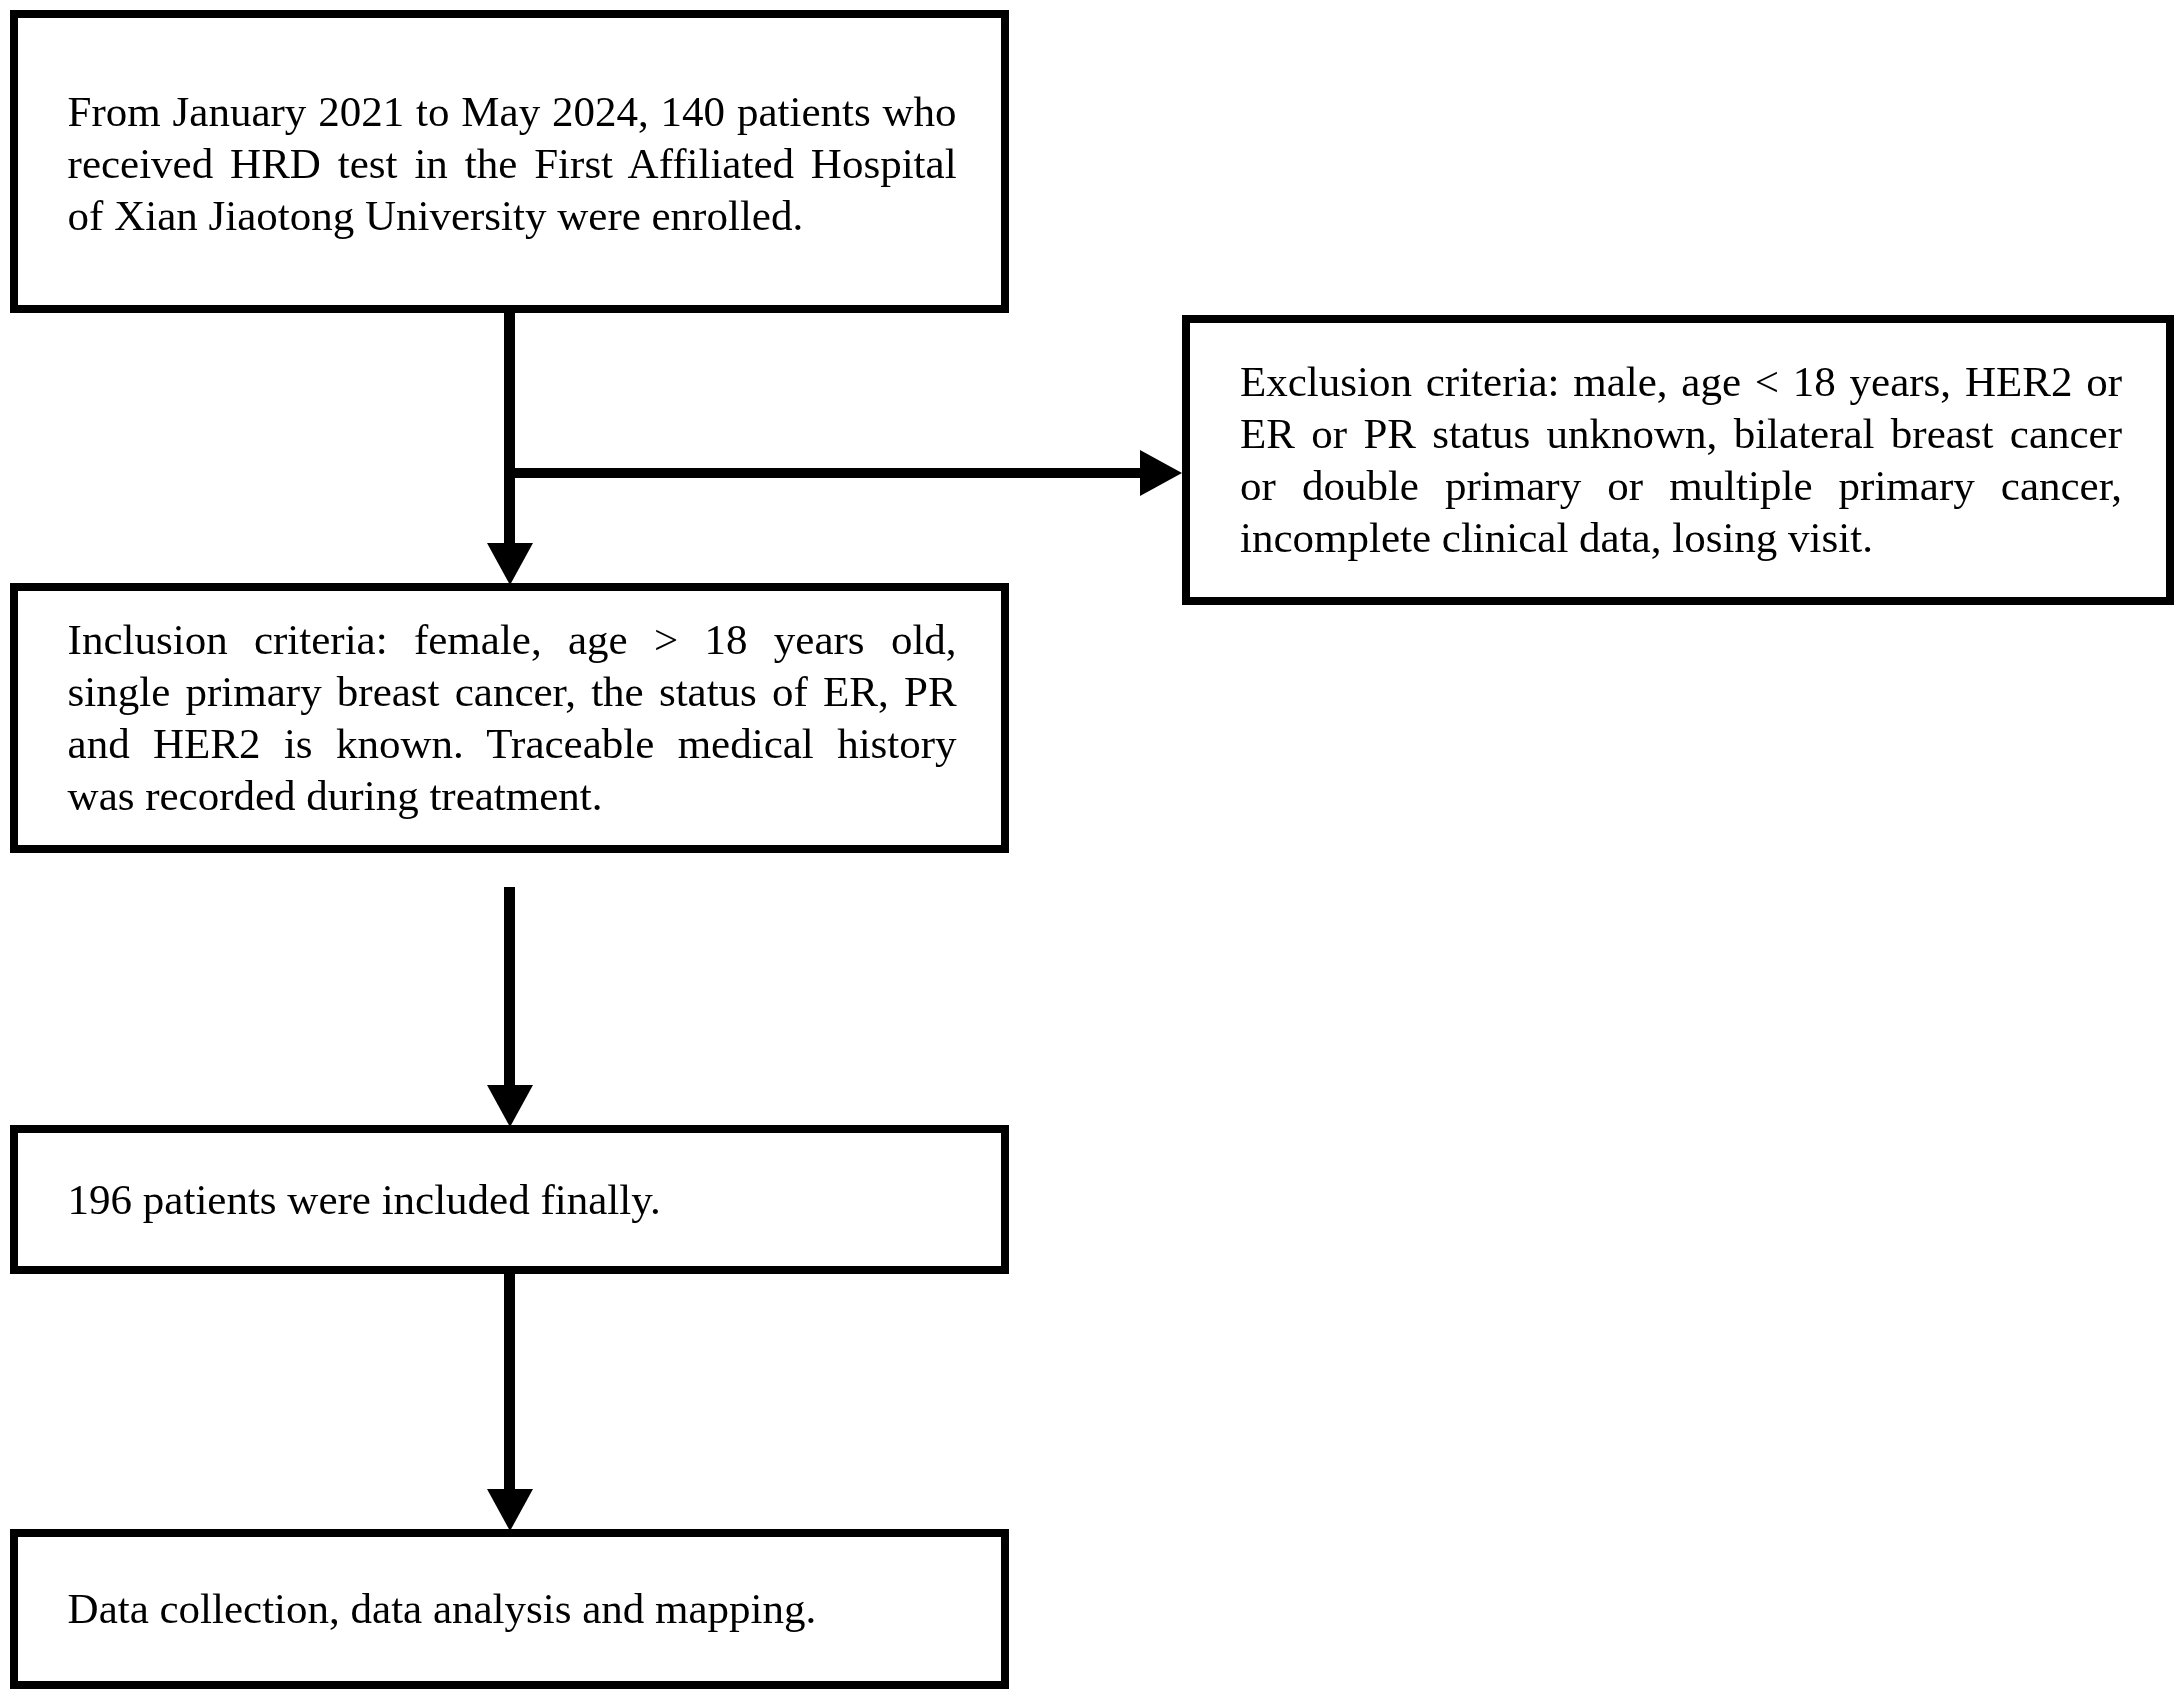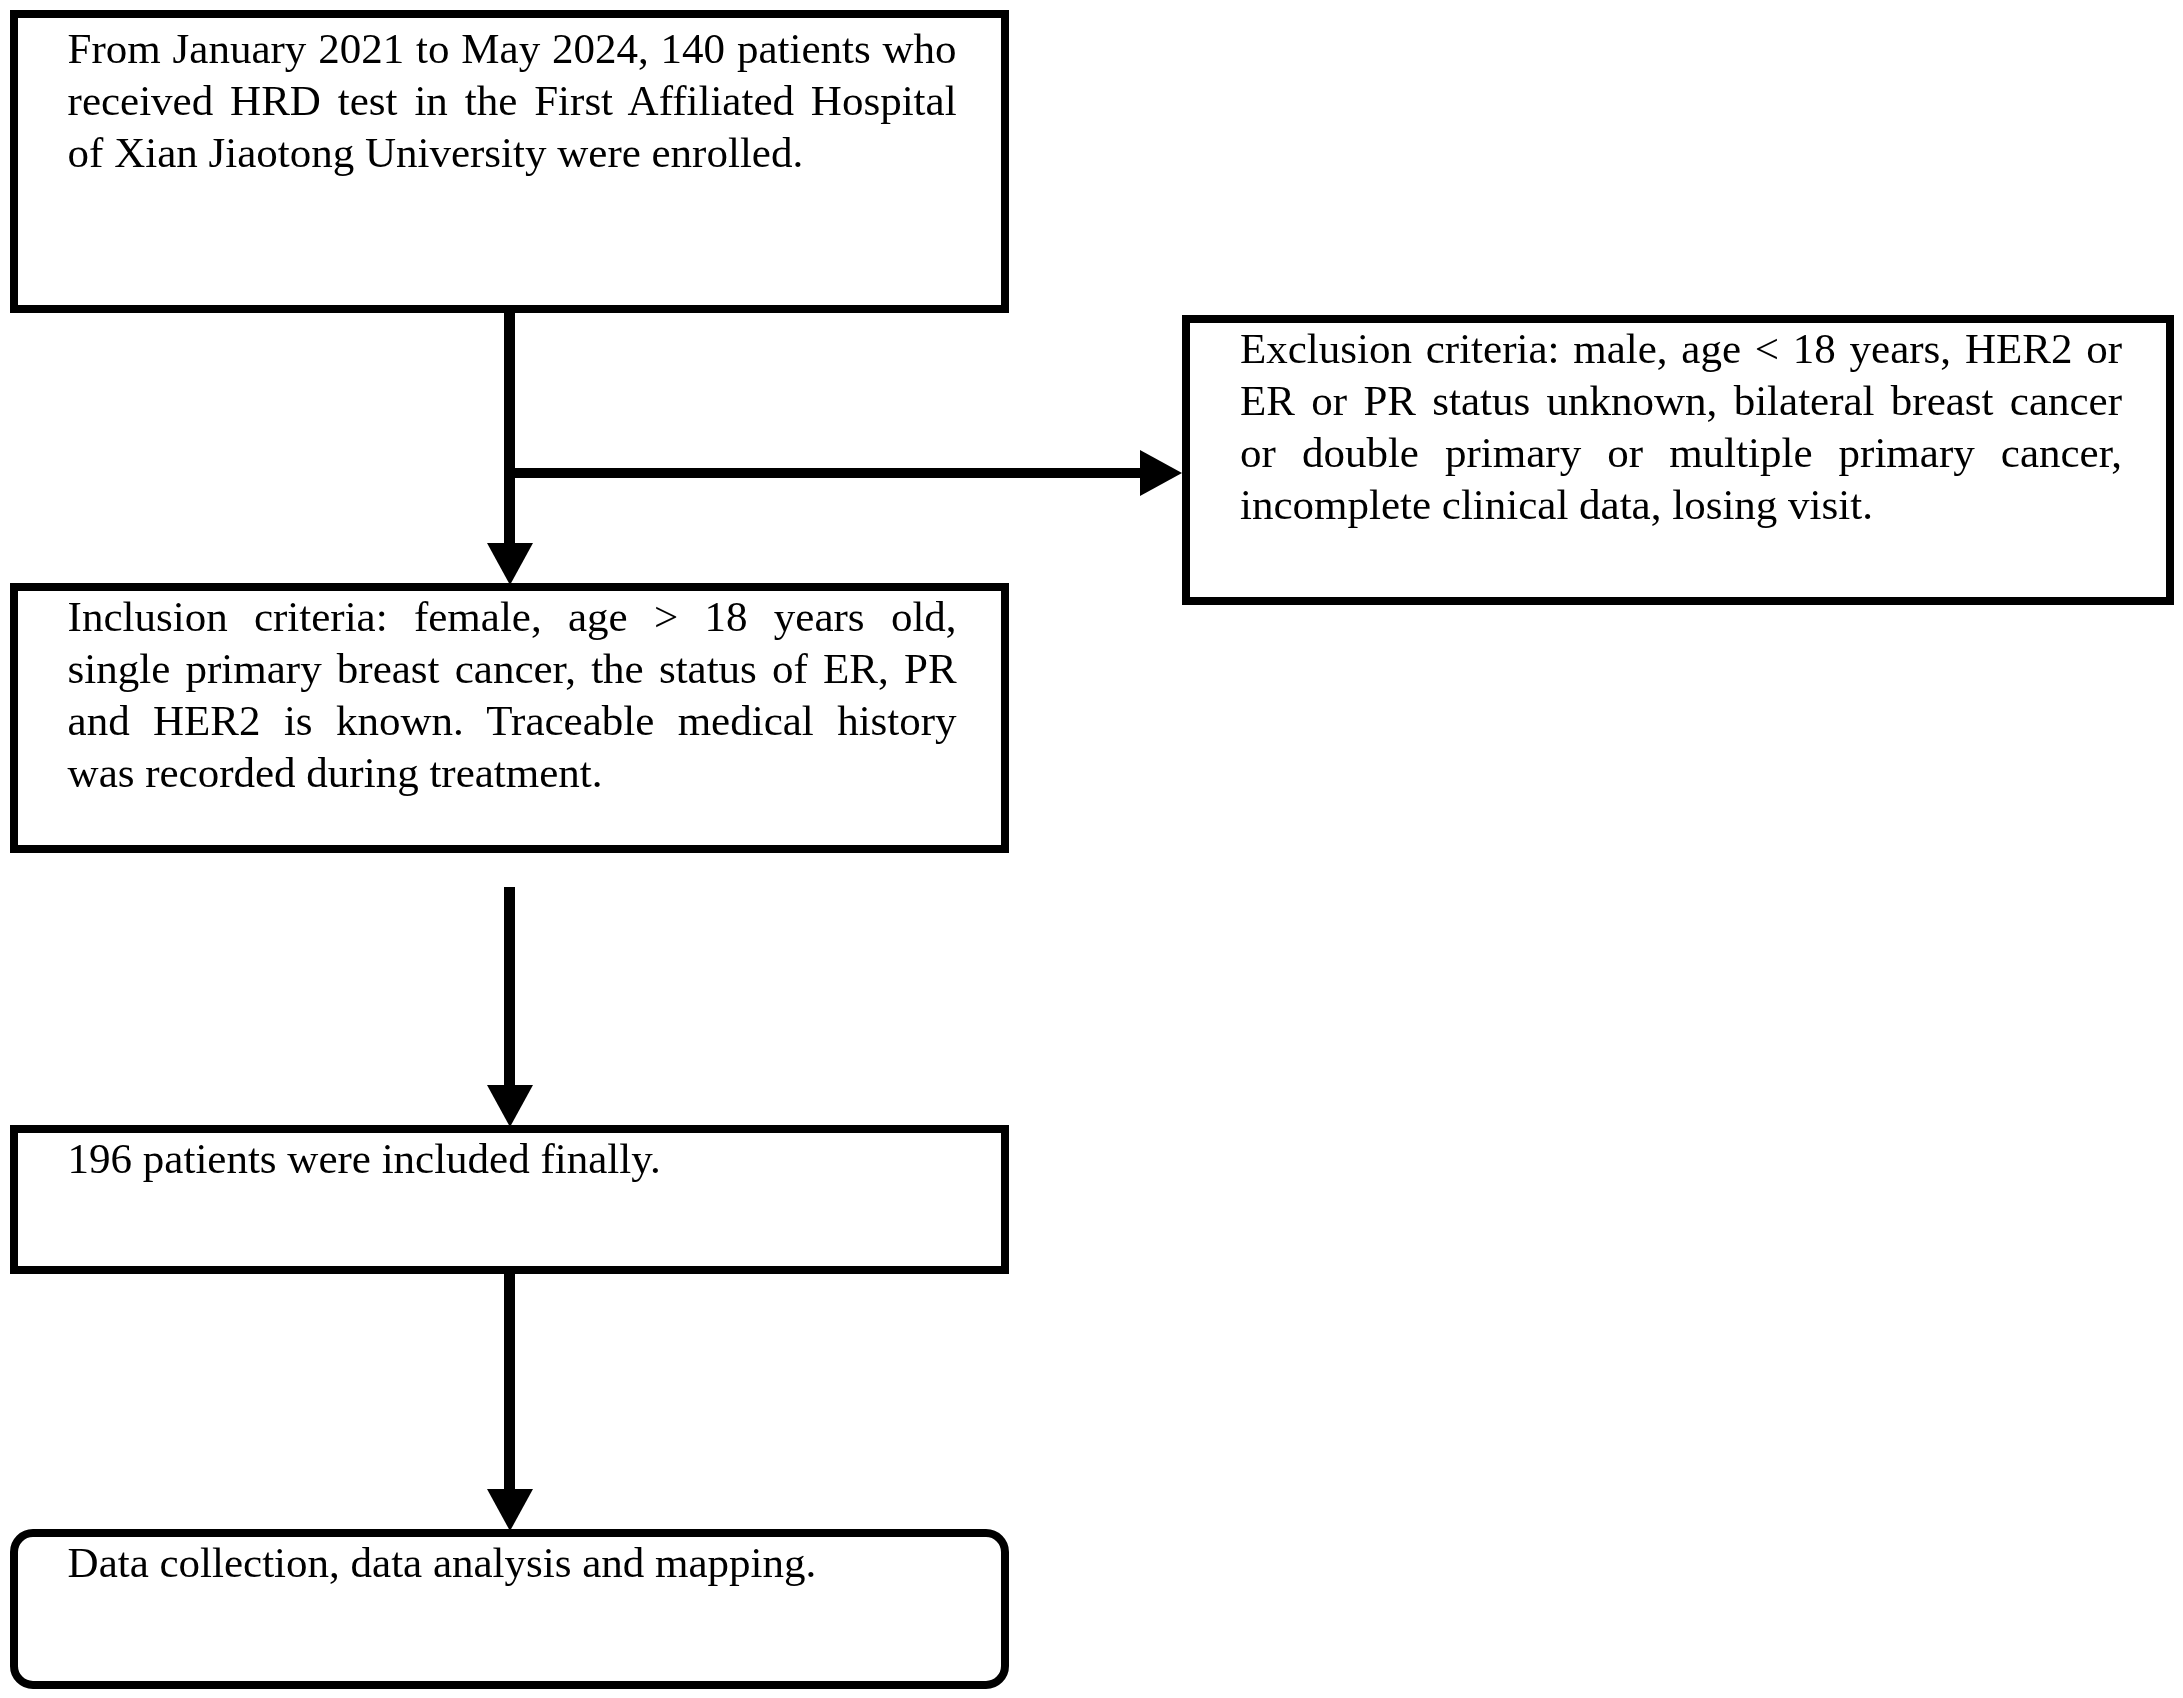--- a/index.html
+++ b/index.html
@@ -16,20 +16,21 @@
     overflow: hidden;
     font-family: "Liberation Serif", "DejaVu Serif", serif;
   }
 
   .flow-box {
     position: absolute;
     box-sizing: border-box;
     border: 8.8px solid #000000;
     background: #ffffff;
     display: flex;
+    align-items: center;
   }
 
   .flow-box-text {
     display: block;
     width: 100%;
     box-sizing: border-box;
     font-family: "Liberation Serif", "DejaVu Serif", serif;
     font-size: 43px;
     line-height: 52px;
     color: #000000;
@@ -68,21 +69,20 @@
     top: 1125px;
     width: 999px;
     height: 149px;
   }
 
   #box-datacollection {
     left: 9.6px;
     top: 1529px;
     width: 999px;
     height: 160px;
-    border-radius: 23px;
   }
 
   
   .conn-vline {
     position: absolute;
     background: #000000;
     width: 11.2px;
   }
   .conn-hline {
     position: absolute;

